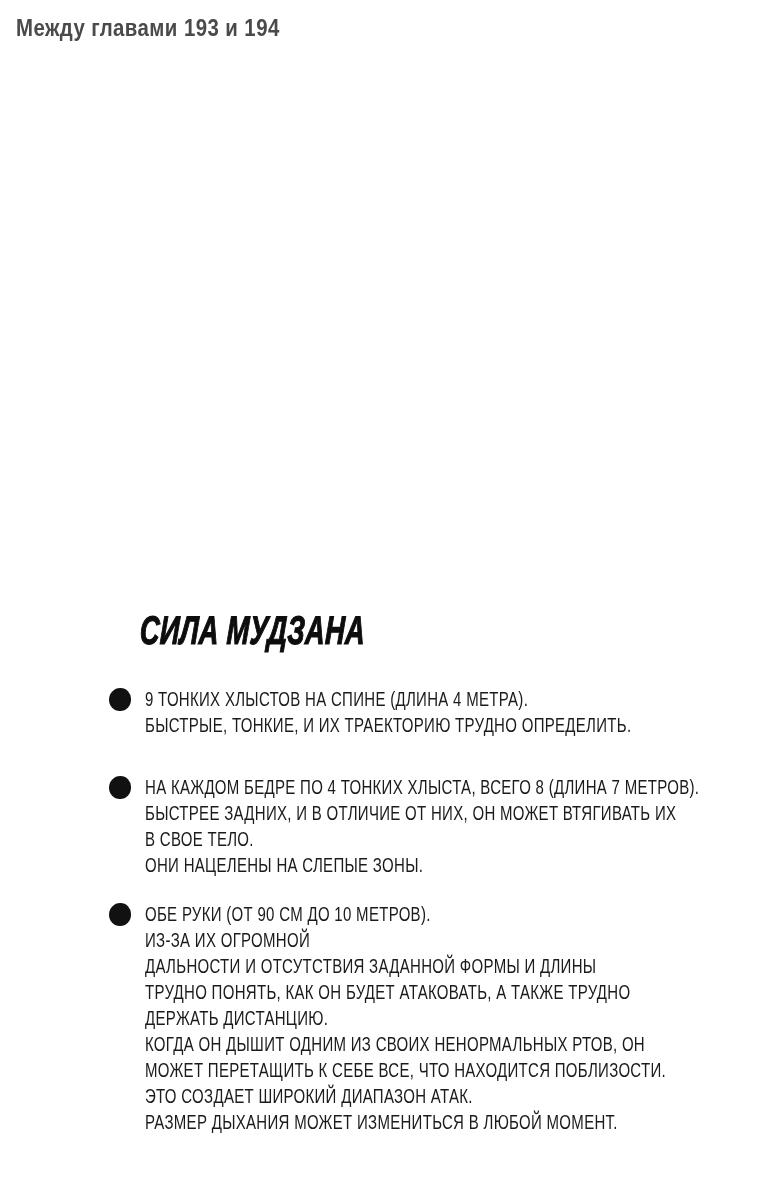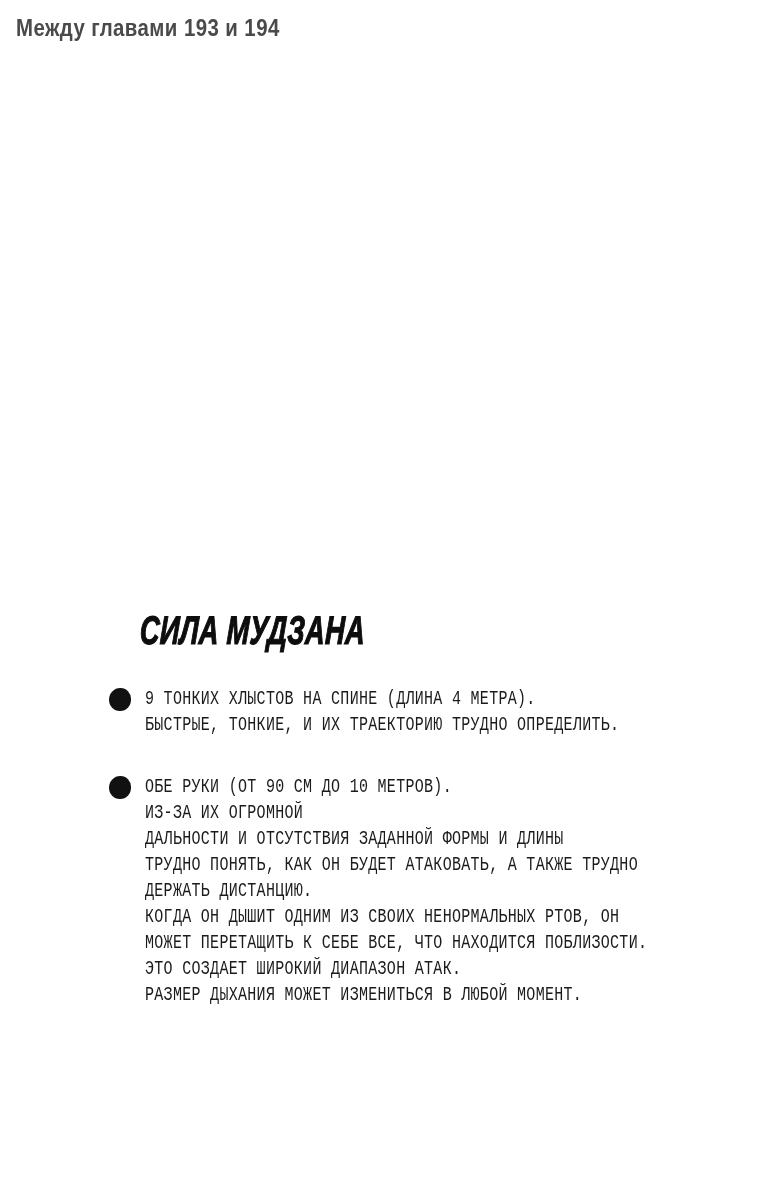--- a/index.html
+++ b/index.html
@@ -45,21 +45,20 @@
   }
   .list{
     position:absolute;
     left:109px;
     top:686px;
     width:640px;
   }
   .item{
     display:flex;
     align-items:flex-start;
-    font-family:Liberation Mono, monospace;
   }
   .item.gap-large{margin-bottom:36px;}
   .item.gap-small{margin-bottom:23px;}
   .dot{
     flex:none;
     width:22px;
     height:23px;
     margin-top:2px;
     margin-right:14px;
     background:var(--dot);
@@ -88,20 +87,29 @@
   <h1 class="title">СИЛА МУДЗАНА</h1>
 
   <div class="list" id="ability-list">
       <div class="item gap-large">
         <span class="dot"></span>
         <div class="lines">
           <div class="line">9 ТОНКИХ ХЛЫСТОВ НА СПИНЕ (ДЛИНА 4 МЕТРА).</div>
           <div class="line">БЫСТРЫЕ, ТОНКИЕ, И ИХ ТРАЕКТОРИЮ ТРУДНО ОПРЕДЕЛИТЬ.</div>
         </div>
       </div>
+      <div class="item gap-small">
+        <span class="dot"></span>
+        <div class="lines">
+          <div class="line">НА КАЖДОМ БЕДРЕ ПО 4 ТОНКИХ ХЛЫСТА, ВСЕГО 8 (ДЛИНА 7 МЕТРОВ).</div>
+          <div class="line">БЫСТРЕЕ ЗАДНИХ, И В ОТЛИЧИЕ ОТ НИХ, ОН МОЖЕТ ВТЯГИВАТЬ ИХ</div>
+          <div class="line">В СВОЕ ТЕЛО.</div>
+          <div class="line">ОНИ НАЦЕЛЕНЫ НА СЛЕПЫЕ ЗОНЫ.</div>
+        </div>
+      </div>
       <div class="item ">
         <span class="dot"></span>
         <div class="lines">
           <div class="line">ОБЕ РУКИ (ОТ 90 СМ ДО 10 МЕТРОВ).</div>
           <div class="line">ИЗ-ЗА ИХ ОГРОМНОЙ</div>
           <div class="line">ДАЛЬНОСТИ И ОТСУТСТВИЯ ЗАДАННОЙ ФОРМЫ И ДЛИНЫ</div>
           <div class="line">ТРУДНО ПОНЯТЬ, КАК ОН БУДЕТ АТАКОВАТЬ, А ТАКЖЕ ТРУДНО</div>
           <div class="line">ДЕРЖАТЬ ДИСТАНЦИЮ.</div>
           <div class="line">КОГДА ОН ДЫШИТ ОДНИМ ИЗ СВОИХ НЕНОРМАЛЬНЫХ РТОВ, ОН</div>
           <div class="line">МОЖЕТ ПЕРЕТАЩИТЬ К СЕБЕ ВСЕ, ЧТО НАХОДИТСЯ ПОБЛИЗОСТИ.</div>

